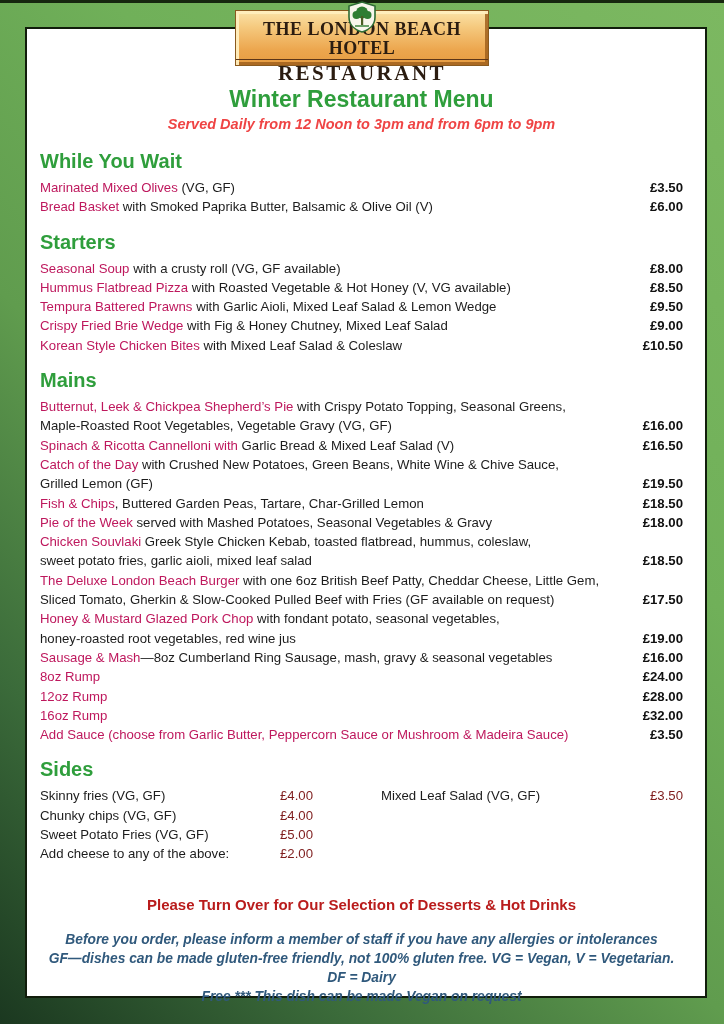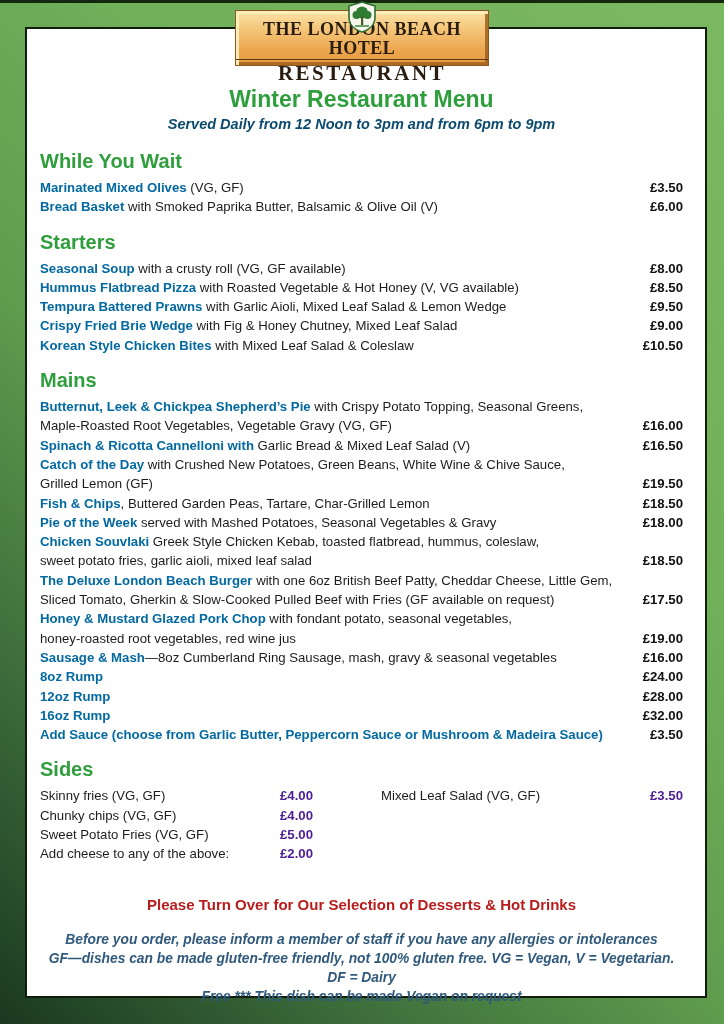--- a/index.html
+++ b/index.html
@@ -41,38 +41,38 @@
     position:absolute;top:1px;left:50%;transform:translateX(-50%);
     z-index:6;
   }
   
   .title{
     text-align:center;font-weight:bold;font-size:23px;line-height:28px;
     color:#2f9e3c;margin-top:4px;
   }
   .subtitle{
     text-align:center;font-style:italic;font-weight:bold;font-size:14.5px;
-    line-height:19px;color:#0c4a6e;margin-top:2px;
+    line-height:19px;color:#ef4444;margin-top:2px;
   }
   
   .sec-heading{
     font-size:20px;font-weight:bold;color:#2f9e3c;line-height:23px;
     margin:14px 0 5px 0;
   }
   .section:first-child .sec-heading{margin-top:16px;}
   .row{display:flex;align-items:baseline;font-size:13.2px;line-height:19.3px;color:#1c1c1c;}
   .line-text{white-space:nowrap;}
-  .lead{font-weight:bold;color:#0369a1;}
+  .lead{font-weight:normal;color:#be185d;}
   .price{margin-left:auto;font-weight:bold;color:#101010;white-space:nowrap;padding-left:8px;}
   
   .sides-wrap{display:flex;font-size:13.2px;line-height:19.3px;}
   .sides-left{width:341px;flex:none;}
   .side-row{display:grid;grid-template-columns:240px 1fr;color:#1c1c1c;}
   .side-name{white-space:nowrap;}
-  .side-price{font-weight:bold;color:#4c1d95;}
+  .side-price{font-weight:normal;color:#7f1d1d;}
   .sides-right{flex:1;}
   .sides-right .side-row{display:flex;}
   .sides-right .side-price{margin-left:auto;}
   
   .turnover{
     margin-top:31px;text-align:center;color:#b91c1c;font-weight:bold;font-size:15px;line-height:19px;
   }
   .allergy{
     margin-top:16px;text-align:center;color:#30597c;font-weight:bold;font-style:italic;
     font-size:13.8px;line-height:19px;

